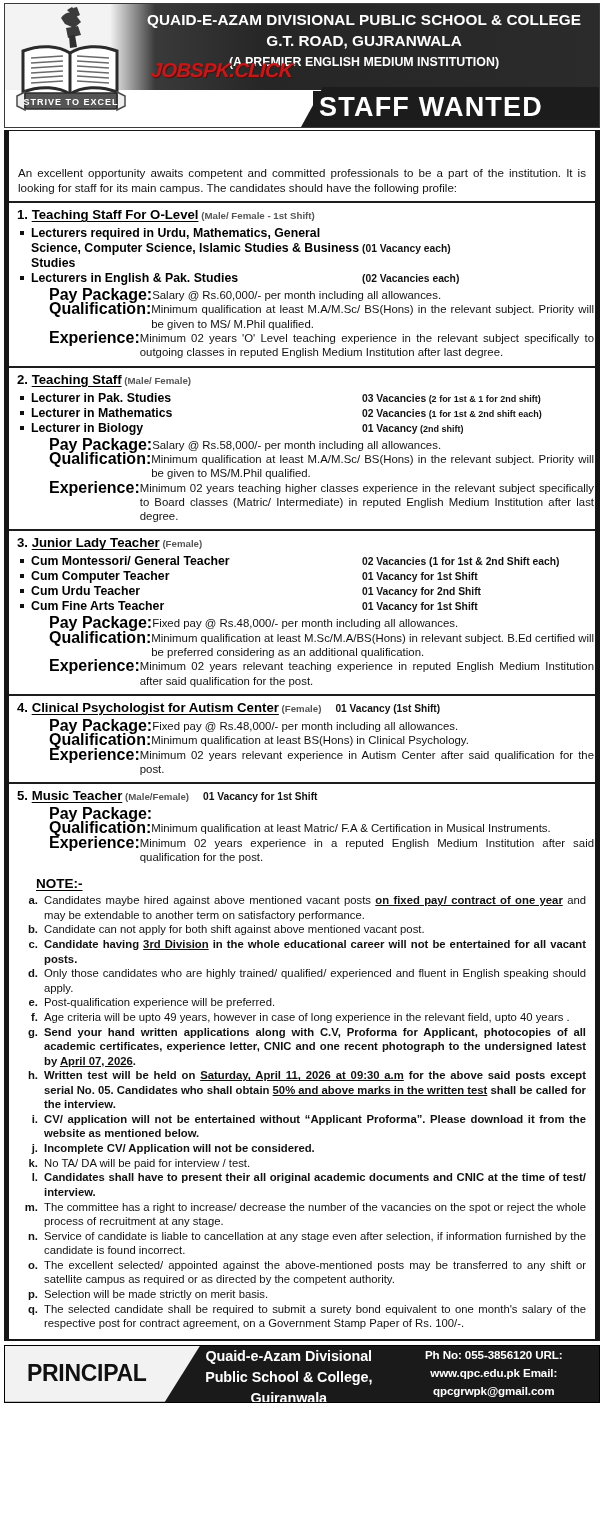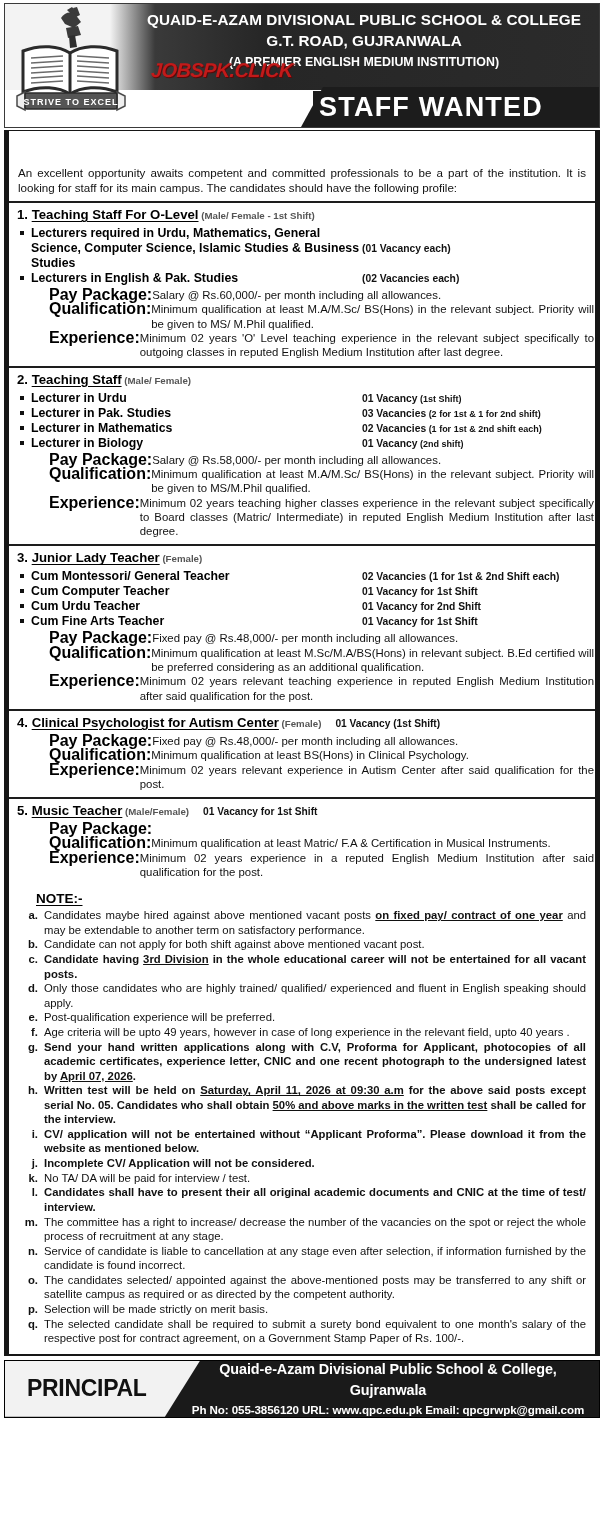--- a/index.html
+++ b/index.html
@@ -252,21 +252,21 @@
     font-weight: bold;
     color: #111;
     padding-left: 22px;
     letter-spacing: -0.3px;
   }
   .footer-right {
     position: absolute;
     left: 178px; right: 6px; top: 0; bottom: 0;
     color: #ffffff;
     display: flex;
-    flex-direction: column;
+    flex-direction: row;
     justify-content: center;
     text-align: center;
   }
   .footer-school {
     font-size: 14.4px;
     font-weight: bold;
     line-height: 21px;
     letter-spacing: -0.1px;
   }
   .footer-contact {
@@ -364,25 +364,20 @@
           <div class="drow">
             <div class="dlabel">Experience:</div>
             <div class="dval">Minimum 02 years 'O' Level teaching experience in the relevant subject specifically to outgoing classes in reputed English Medium Institution after last degree.</div>
           </div>
         </div>
         <div class="section">
           <div class="sec-head"><span class="sec-num">2. </span><span class="sec-title">Teaching Staff</span><span class="sec-gender"> (Male/ Female)</span></div>
           <div class="blist">
             <div class="brow">
               <span class="bul"></span>
-              <span class="btext">Lecturer in Urdu</span>
-              <span class="bvac">01 Vacancy<span class="sub"> (1st Shift)</span></span>
-            </div>
-            <div class="brow">
-              <span class="bul"></span>
               <span class="btext">Lecturer in Pak. Studies</span>
               <span class="bvac">03 Vacancies<span class="sub"> (2 for 1st &amp; 1 for 2nd shift)</span></span>
             </div>
             <div class="brow">
               <span class="bul"></span>
               <span class="btext">Lecturer in Mathematics</span>
               <span class="bvac">02 Vacancies<span class="sub"> (1 for 1st &amp; 2nd shift each)</span></span>
             </div>
             <div class="brow">
               <span class="bul"></span>
@@ -525,21 +520,21 @@
           <div class="note-item">
             <div class="note-key">m.</div>
             <div class="note-text">The committee has a right to increase/ decrease the number of the vacancies on the spot or reject the whole process of recruitment at any stage.</div>
           </div>
           <div class="note-item">
             <div class="note-key">n.</div>
             <div class="note-text">Service of candidate is liable to cancellation at any stage even after selection, if information furnished by the candidate is found incorrect.</div>
           </div>
           <div class="note-item">
             <div class="note-key">o.</div>
-            <div class="note-text">The candidates selected/ appointed against the above-mentioned posts may be transferred to any shift or satellite campus as required or as directed by the competent authority.</div>
+            <div class="note-text">The excellent selected/ appointed against the above-mentioned posts may be transferred to any shift or satellite campus as required or as directed by the competent authority.</div>
           </div>
           <div class="note-item">
             <div class="note-key">p.</div>
             <div class="note-text">Selection will be made strictly on merit basis.</div>
           </div>
           <div class="note-item">
             <div class="note-key">q.</div>
             <div class="note-text">The selected candidate shall be required to submit a surety bond equivalent to one month's salary of the respective post for contract agreement, on a Government Stamp Paper of Rs. 100/-.</div>
           </div>
         </div>

